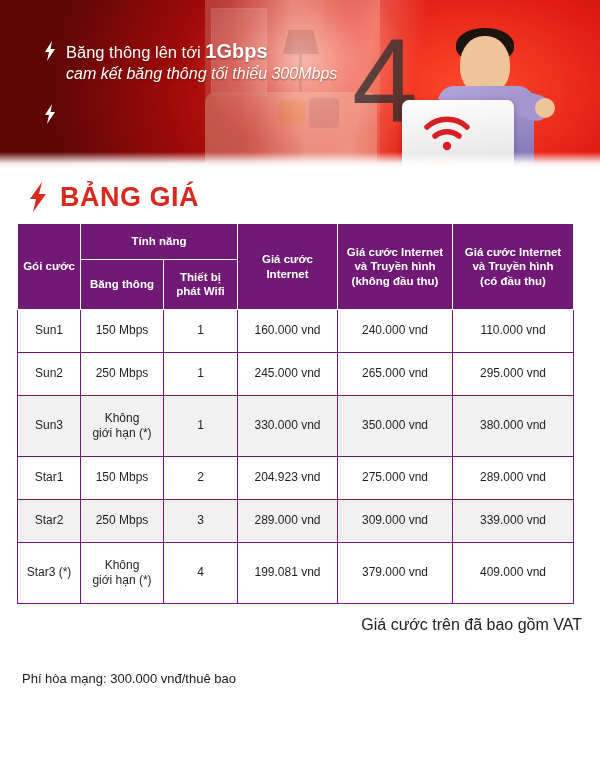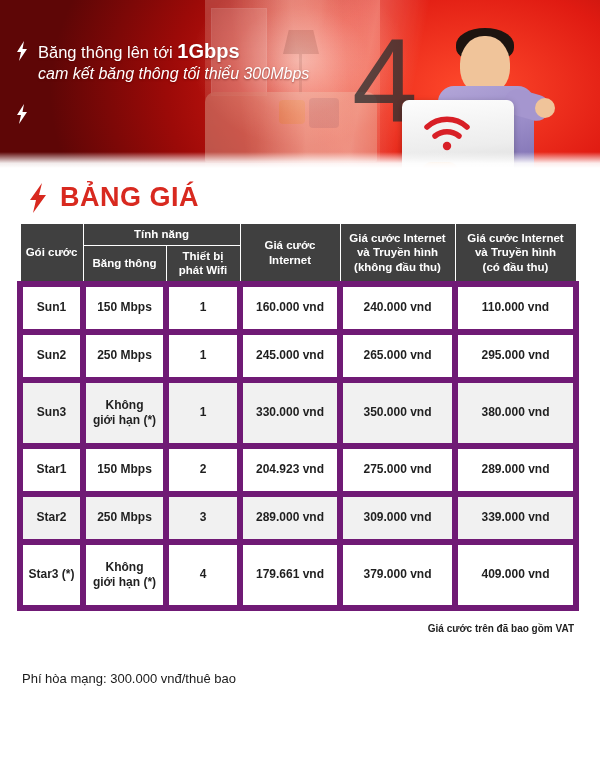--- a/index.html
+++ b/index.html
@@ -131,21 +131,21 @@
   .hand-hold {
     position: absolute; left: -8px; top: 136px; width: 36px; height: 22px;
     background: #eec197; border-radius: 9px;
   }
   .banner-fade {
     position: absolute; left: 0; bottom: 0; width: 600px; height: 16px;
     background: linear-gradient(180deg, rgba(255,255,255,0) 0%, rgba(255,255,255,0.92) 70%, #fff 100%);
   }
   .bullets {
     position: absolute;
-    left: 16px; top: 38px;
+    left: 44px; top: 38px;
     width: 300px;
     color: #ffffff;
     z-index: 5;
   }
   .bullet {
     display: flex;
     align-items: flex-start;
     margin-bottom: 16px;
   }
   .bolt-icon {
@@ -168,77 +168,75 @@
     font-style: italic;
   }
 
   
   .section {
     position: relative;
     padding: 0 0 0 0;
   }
   .section-title {
     display: flex;
-    align-items: flex-end;
+    align-items: flex-start;
     margin: 14px 0 10px 28px;
   }
   .title-bolt { width: 20px; height: 30px; margin-right: 12px; }
   .title-text {
     font-size: 27px;
     font-weight: bold;
     color: #d8291f;
     letter-spacing: 0.5px;
   }
 
   table.price {
     border-collapse: collapse;
     width: 556px;
     margin-left: 17px;
     table-layout: fixed;
     font-size: 11.5px;
   }
   table.price th {
-    background: #404040;
+    background: #701a75;
     color: #ffffff;
     border: 1px solid #ffffff;
     font-weight: bold;
     font-size: 11.5px;
     line-height: 1.28;
-    padding: 3px 2px;
+    padding: 10px 2px;
     vertical-align: middle;
     text-align: center;
   }
   table.price td {
-    border: 6px solid #701a75;
+    border: 1px solid #701a75;
     text-align: center;
     vertical-align: middle;
     font-size: 12px;
     color: #1f1f1f;
     padding: 6px 2px;
     line-height: 1.3;
-    font-weight: bold;
   }
   table.price tr.shaded td { background: #f1f1f1; }
   table.price tr.plain td { background: #ffffff; }
   td.pkg { text-align: left; padding-left: 10px; }
   .c1 { width: 63px; }
   .c2 { width: 83px; }
   .c3 { width: 74px; }
   .c4 { width: 100px; }
   .c5 { width: 115px; }
   .c6 { width: 121px; }
   tr.r-tall td { height: 48px; }
   tr.r-norm td { height: 30px; }
 
   .vat-note {
     text-align: right;
-    font-size: 10px;
+    font-size: 16px;
     color: #222;
-    margin: 12px 26px 0 0;
-    font-weight: bold;
+    margin: 12px 18px 0 0;
   }
   .foot-notes {
     margin: 34px 0 0 22px;
     font-size: 13px;
     color: #1a1a1a;
     line-height: 1.62;
   }
   .foot-notes div { white-space: nowrap; }
 </style>
 </head>
@@ -396,21 +394,21 @@
         <td>339.000 vnd</td>
       </tr>
 
       <tr class="plain r-tall">
         <td class="pkg">Star3 (*)</td>
         <td>
           <span>Không</span><br>
           <span>giới hạn (*)</span>
         </td>
         <td>4</td>
-        <td>179.661 vnd</td>
+        <td>199.081 vnd</td>
         <td>379.000 vnd</td>
         <td>409.000 vnd</td>
       </tr>
 
     </tbody>
   </table>
 
   <div class="vat-note">Giá cước trên đã bao gồm VAT</div>
 
   <div class="foot-notes">

